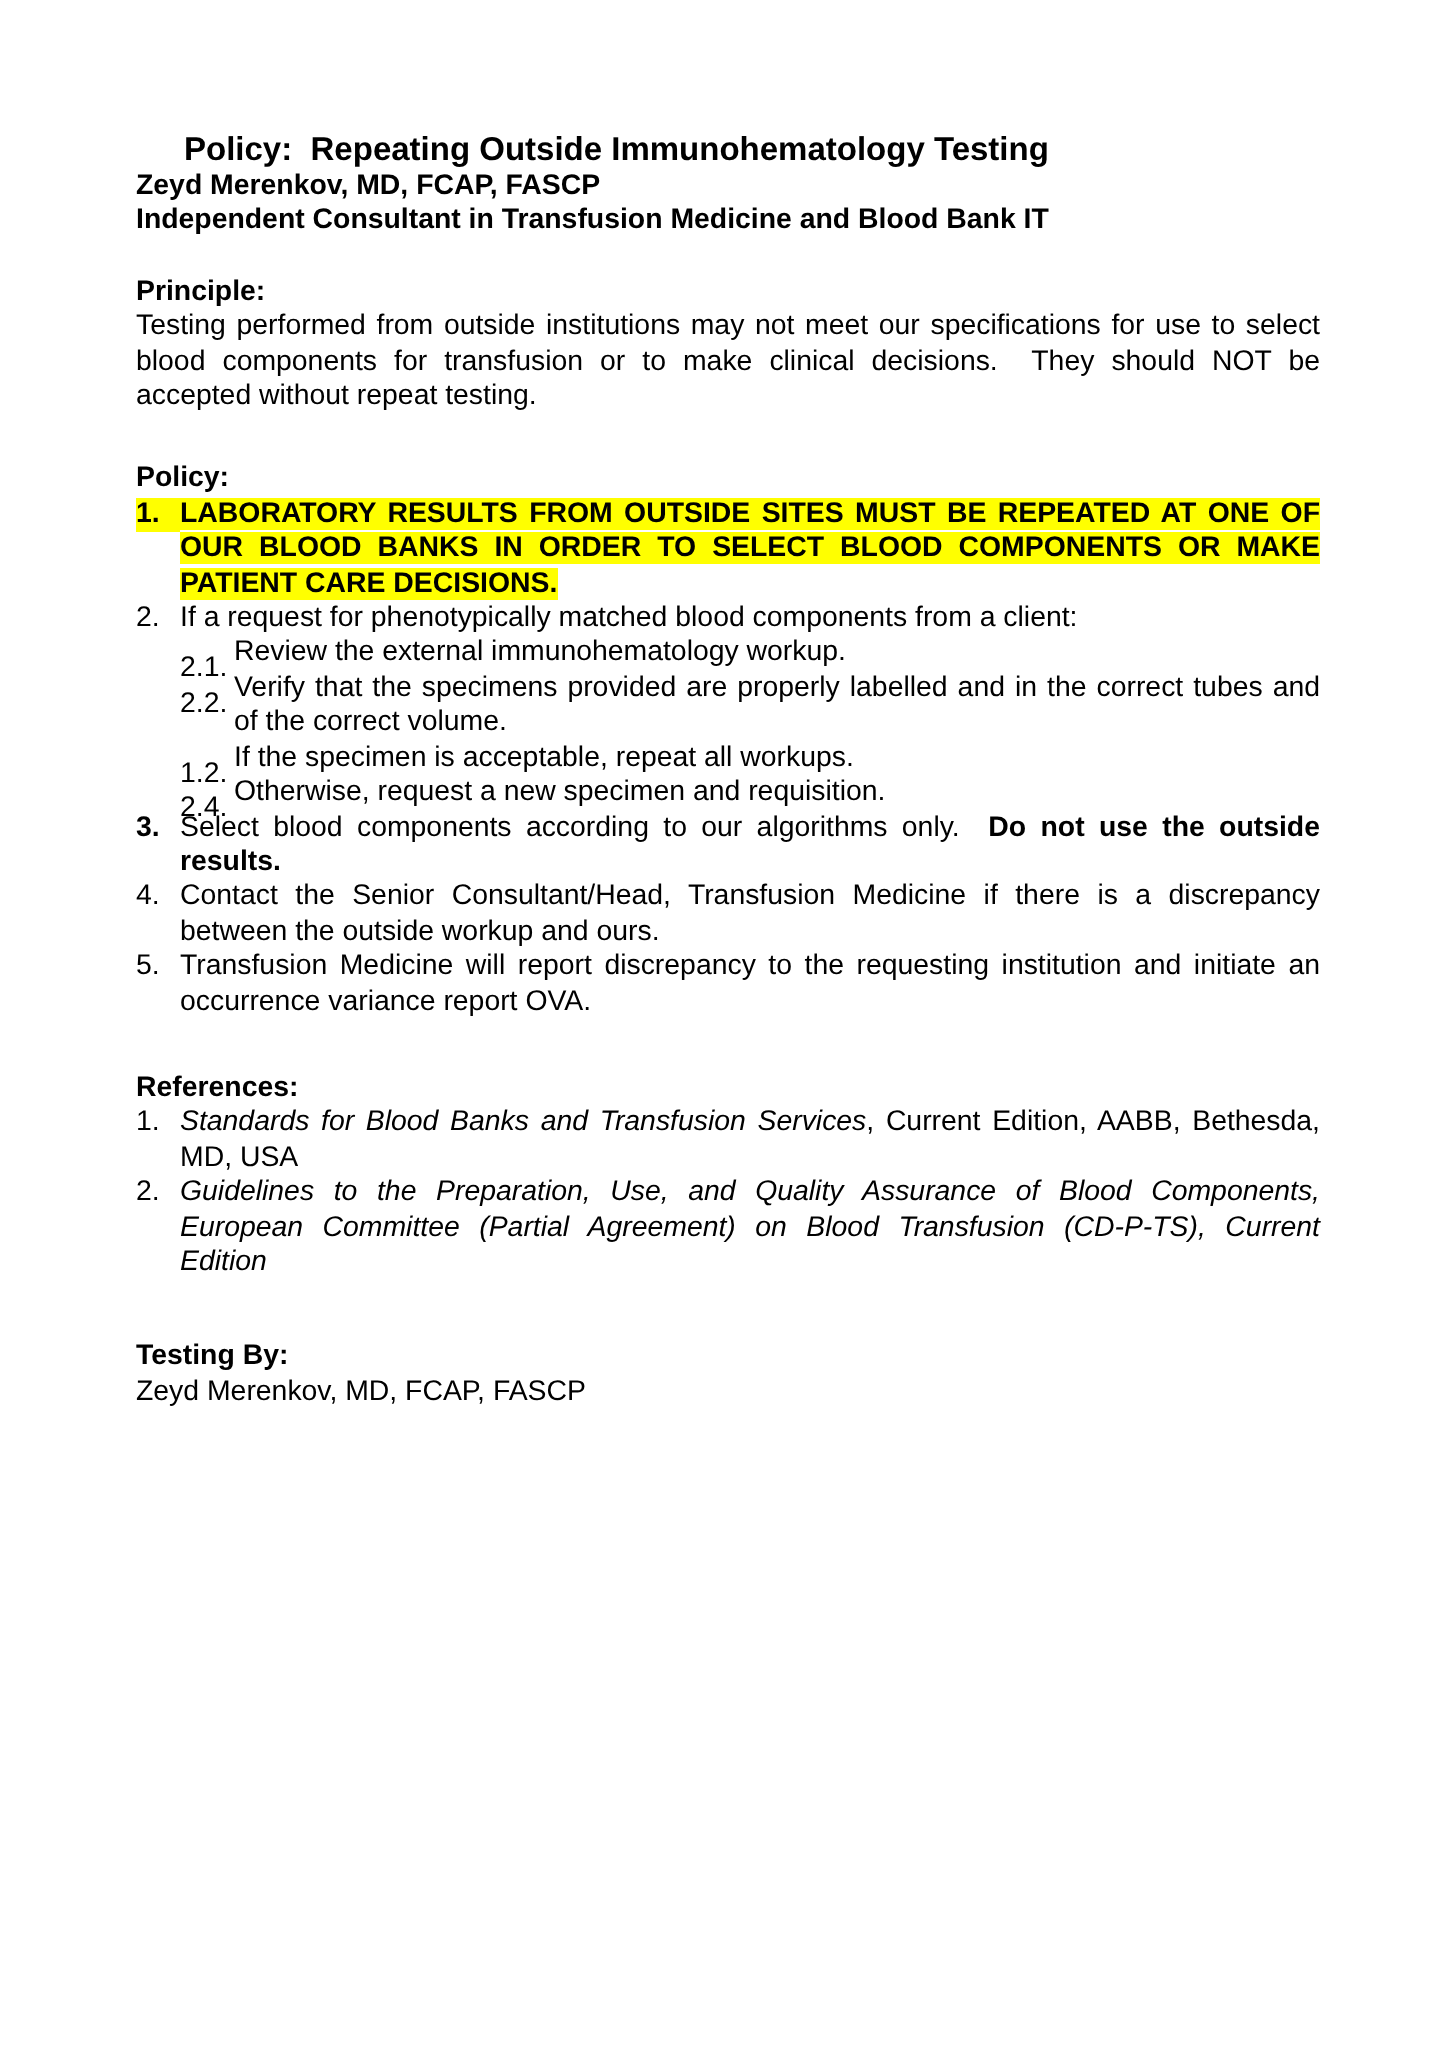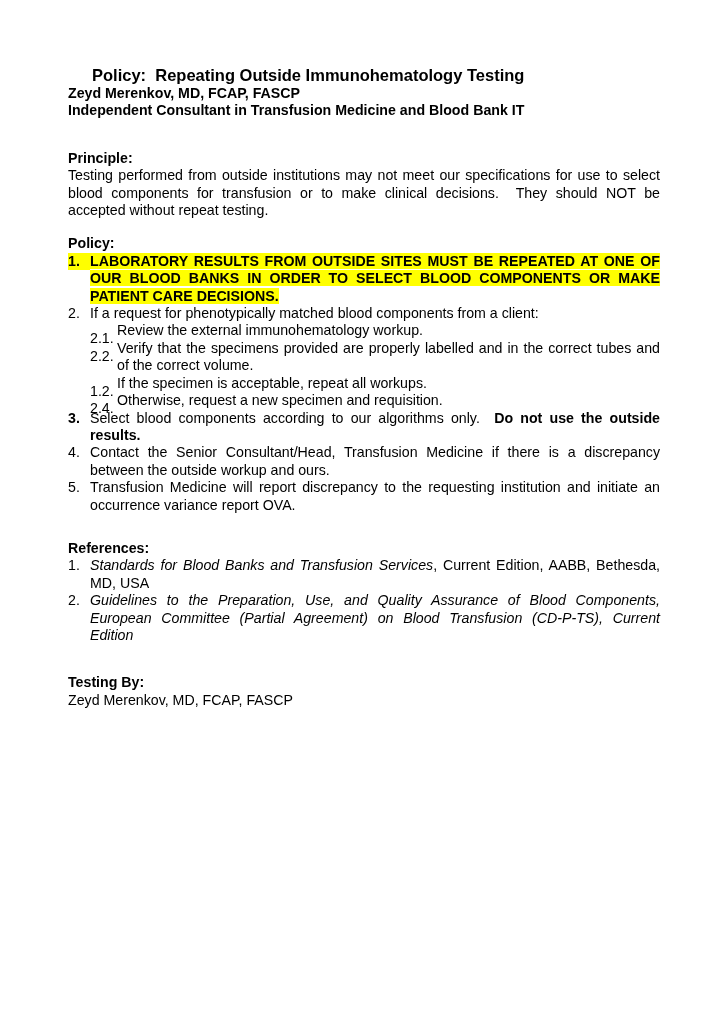--- a/index.html
+++ b/index.html
@@ -27,22 +27,22 @@
     font-weight: bold;
     font-size: 16.5px;
     line-height: 19px;
     margin-left: 24px;
   }
   .b { font-weight: bold; }
   .i { font-style: italic; }
   .hl { background: var(--hl, #ffff00); }
   .h { font-weight: bold; }
   .just { text-align: justify; }
-  .mt-principle { margin-top: 30px; }
-  .mt-policy { margin-top: 16px; }
+  .mt-principle { margin-top: 18px; }
+  .mt-policy { margin-top: 24px; }
   .mt-refs { margin-top: 26px; }
   .mt-prepared { margin-top: 30px; }
   .olist { margin: 0; padding: 0; }
   .li { position: relative; padding-left: 22px; }
   .li > .num { position: absolute; left: 0; top: 0; width: 22px; }
   .sub { margin: 0; padding: 0; }
   .subli { position: relative; padding-left: 27px; }
   .subli > .num { position: absolute; left: 0; top: 8px; width: 27px; }
 </style>
 </head>

